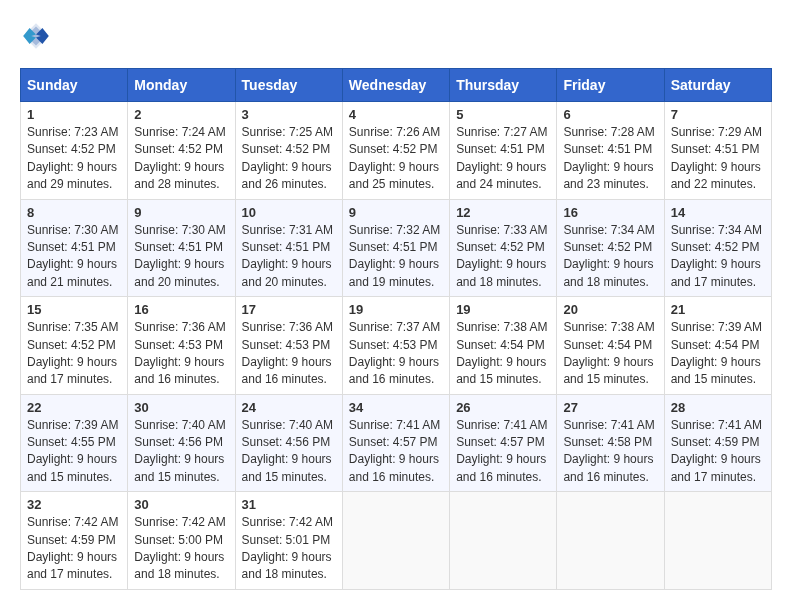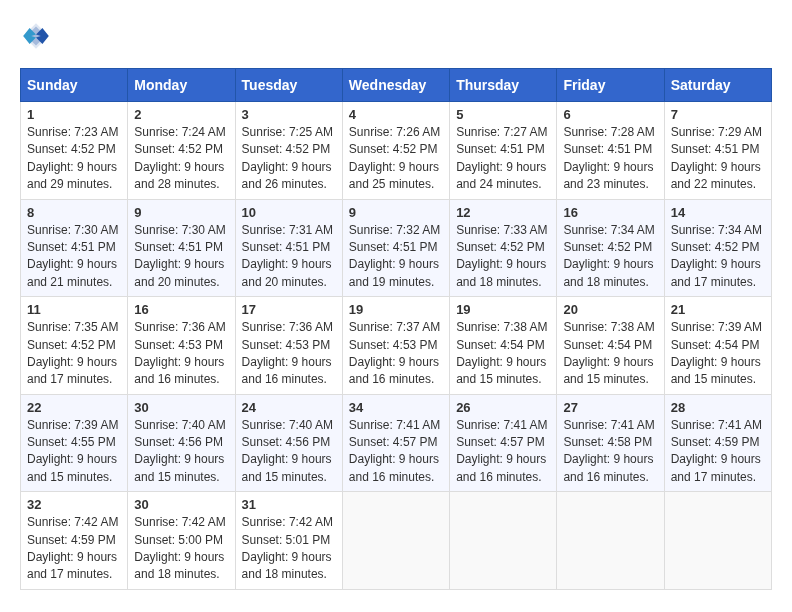--- a/index.html
+++ b/index.html
@@ -159,21 +159,21 @@
         <td><span class="day-number">9</span>
 <span class="day-info">Sunrise: 7:32 AM<br>Sunset: 4:51 PM<br>Daylight: 9 hours and 19 minutes.</span></td>
         <td><span class="day-number">12</span>
 <span class="day-info">Sunrise: 7:33 AM<br>Sunset: 4:52 PM<br>Daylight: 9 hours and 18 minutes.</span></td>
         <td><span class="day-number">16</span>
 <span class="day-info">Sunrise: 7:34 AM<br>Sunset: 4:52 PM<br>Daylight: 9 hours and 18 minutes.</span></td>
         <td><span class="day-number">14</span>
 <span class="day-info">Sunrise: 7:34 AM<br>Sunset: 4:52 PM<br>Daylight: 9 hours and 17 minutes.</span></td>
       </tr>
       <tr>
-        <td><span class="day-number">11</span>
+        <td><span class="day-number">15</span>
 <span class="day-info">Sunrise: 7:35 AM<br>Sunset: 4:52 PM<br>Daylight: 9 hours and 17 minutes.</span></td>
         <td><span class="day-number">16</span>
 <span class="day-info">Sunrise: 7:36 AM<br>Sunset: 4:53 PM<br>Daylight: 9 hours and 16 minutes.</span></td>
         <td><span class="day-number">17</span>
 <span class="day-info">Sunrise: 7:36 AM<br>Sunset: 4:53 PM<br>Daylight: 9 hours and 16 minutes.</span></td>
         <td><span class="day-number">19</span>
 <span class="day-info">Sunrise: 7:37 AM<br>Sunset: 4:53 PM<br>Daylight: 9 hours and 16 minutes.</span></td>
         <td><span class="day-number">19</span>
 <span class="day-info">Sunrise: 7:38 AM<br>Sunset: 4:54 PM<br>Daylight: 9 hours and 15 minutes.</span></td>
         <td><span class="day-number">20</span>

